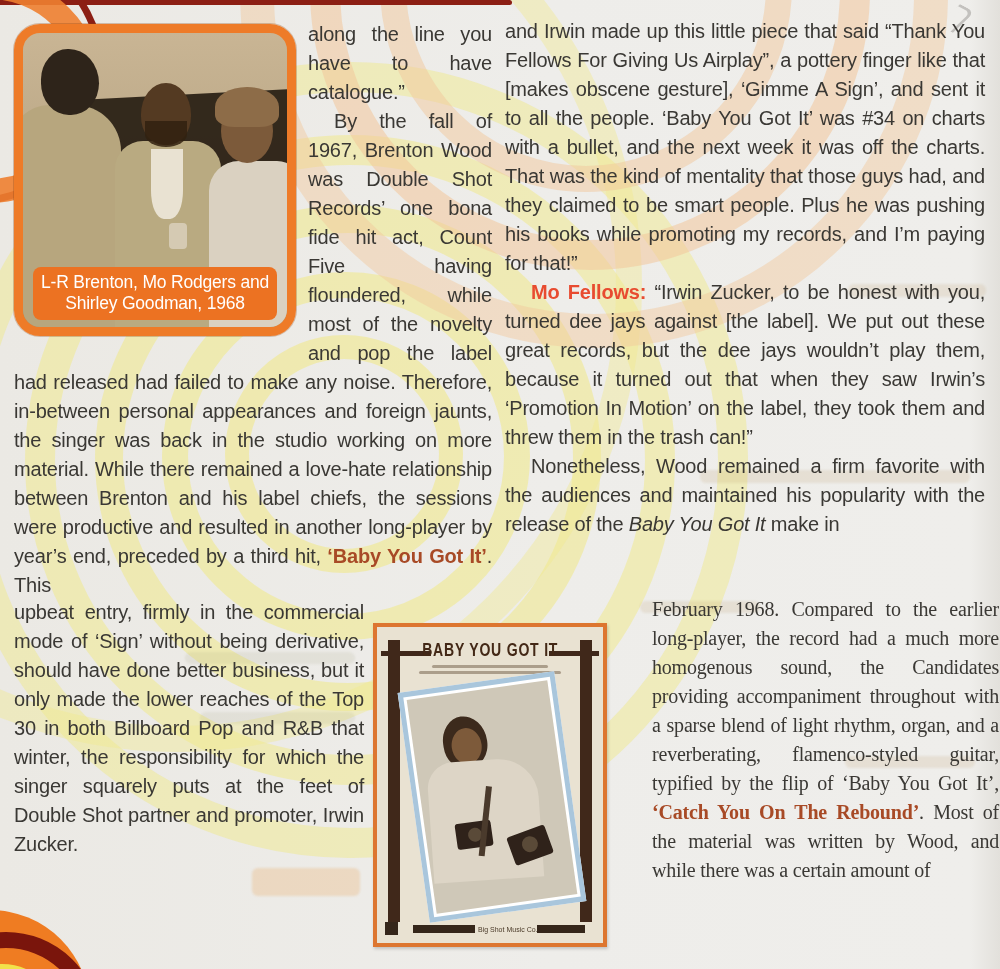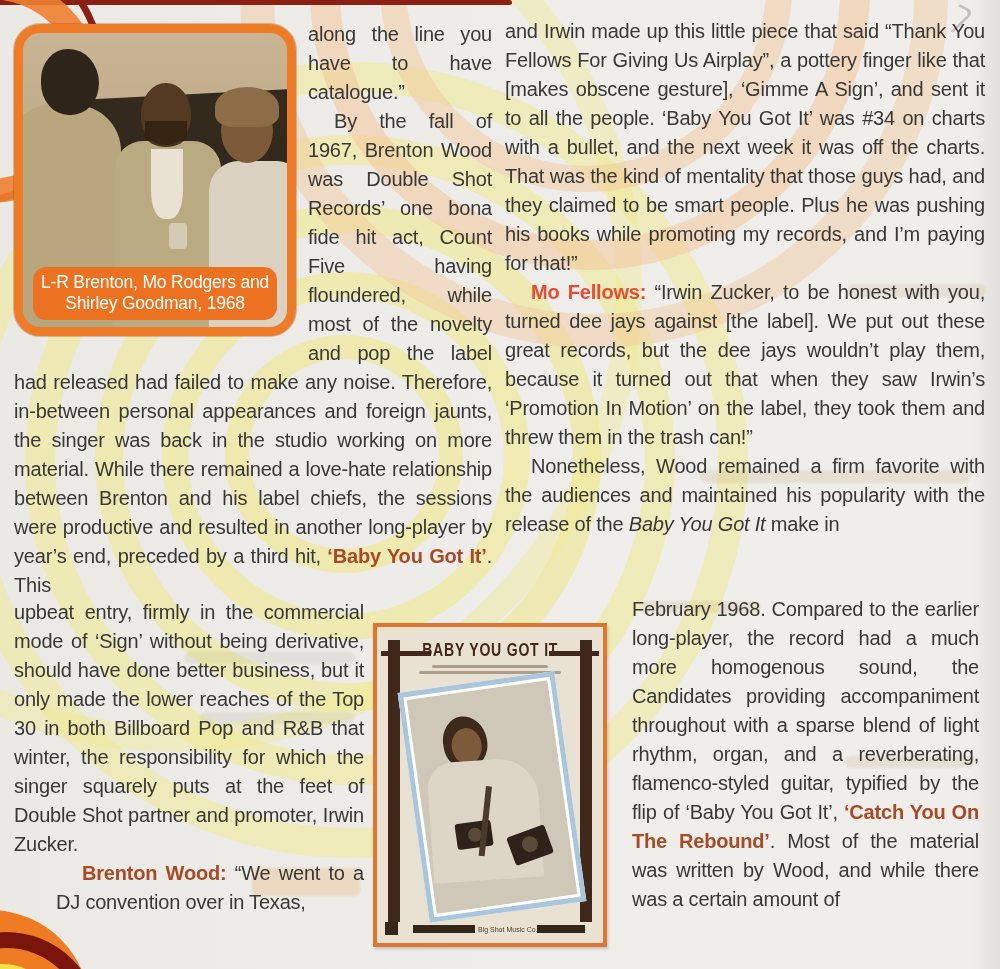--- a/index.html
+++ b/index.html
@@ -19,36 +19,36 @@
   
   .col { position:absolute; z-index:3; font-size:20px; line-height:29px; text-align:justify; letter-spacing:-0.2px; }
   .col p { margin:0; }
   .col p.indent { text-indent:26px; }
   .hl-brick { color:#a84a26; font-weight:bold;margin-top:19px; }
   .hl-red { color:#e84b30; font-weight:bold; }
   .ital { font-style:italic; }
   #left-col   { left:14px;  top:20px; width:478px; }
   #left-col2  { left:14px;  top:598px; width:350px; }
   #right-col  { left:505px; top:17px; width:480px; }
-  #right-col2 { left:499px; top:595px; width:480px; }
+  #right-col2 { left:519px; top:595px; width:480px;font-family:Liberation Serif, serif; }
   .spacer-left-album { float:left; width:133px; height:362px; }
   .spacer-corner { float:left; width:42px; height:66px; }
   
   .photo-float { float:left; width:282px; height:312px; margin:4px 12px 6px 0; }
   #photo {
     position:relative; width:264px; height:294px;
     border:9px solid #ee7b28; border-radius:26px; overflow:hidden;
     background:linear-gradient(180deg,#c9b594 0%, #bba887 45%, #a3906c 100%);
     box-shadow:0 0 0 1px rgba(140,70,20,.3);
   }
   #photo .backdrop { position:absolute; left:34px; top:62px; width:240px; height:110px; background:#271d12; transform:rotate(-3deg); opacity:.92; }
   .blob { position:absolute; }
   #caption {
     position:absolute; left:50%; bottom:7px; transform:translateX(-50%);
-    width:232px; background:#ec7222; border-radius:13px;
+    width:232px; background:#ec7222; border-radius:8px;
     color:#fff; font-size:17.5px; line-height:21px; text-align:center;
     padding:5px 6px 6px 6px; font-weight:500;
   }
   
   #album {
     position:absolute; left:373px; top:623px; width:226px; height:316px;
     border:4px solid #dd7630; background:#e9e2d2; z-index:4;
     box-shadow:1px 2px 3px rgba(0,0,0,.18);
   }
   #album .vbar { position:absolute; top:13px; width:12px; height:282px; background:#40281a; }
@@ -129,21 +129,20 @@
           <div>Shirley Goodman, 1968</div>
         </div>
       </div>
     </div>
     <p><span>along the line you have to have catalogue.”</span></p>
     <p class="indent"><span>By the fall of 1967, Brenton Wood was Double Shot Records’ one bona fide hit act, Count Five having floundered, while most of the novelty and pop the label had released had failed to make any noise. Therefore, in-between personal appearances and foreign jaunts, the singer was back in the studio working on more material. While there remained a love-hate relationship between Brenton and his label chiefs, the sessions were productive and resulted in another long-player by year’s end, preceded by a third hit, </span><b class="hl-brick">‘Baby You Got It’</b><span>. This</span></p>
   </div>
 
   <div id="left-col2" class="col">
     <p><span>upbeat entry, firmly in the commercial mode of ‘Sign’ without being derivative, should have done better business, but it only made the lower reaches of the Top 30 in both Billboard Pop and R&amp;B that winter, the responsibility for which the singer squarely puts at the feet of Double Shot partner and promoter, Irwin Zucker.</span></p>
-    <p class="indent"><span class="spacer-corner"></span><b class="hl-brick">Brenton Wood:</b><span> “We went to a DJ convention over in Texas,</span></p>
   </div>
 
   <div id="right-col" class="col">
     <p><span>and Irwin made up this little piece that said “Thank You Fellows For Giving Us Airplay”, a pottery finger like that [makes obscene gesture], ‘Gimme A Sign’, and sent it to all the people. ‘Baby You Got It’ was #34 on charts with a bullet, and the next week it was off the charts. That was the kind of mentality that those guys had, and they claimed to be smart people. Plus he was pushing his books while promoting my records, and I’m paying for that!”</span></p>
     <p class="indent"><b class="hl-red">Mo Fellows:</b><span> “Irwin Zucker, to be honest with you, turned dee jays against [the label]. We put out these great records, but the dee jays wouldn’t play them, because it turned out that when they saw Irwin’s ‘Promotion In Motion’ on the label, they took them and threw them in the trash can!”</span></p>
     <p class="indent"><span>Nonetheless, Wood remained a firm favorite with the audiences and maintained his popularity with the release of the </span><span class="ital">Baby You Got It</span><span> make in</span></p>
   </div>
 
   <div id="right-col2" class="col">
     <p><span class="spacer-left-album"></span><span>February 1968. Compared to the earlier long-player, the record had a much more homogenous sound, the Candidates providing accompaniment throughout with a sparse blend of light rhythm, organ, and a reverberating, flamenco-styled guitar, typified by the flip of ‘Baby You Got It’, </span><b class="hl-brick">‘Catch You On The Rebound’</b><span>. Most of the material was written by Wood, and while there was a certain amount of</span></p>

